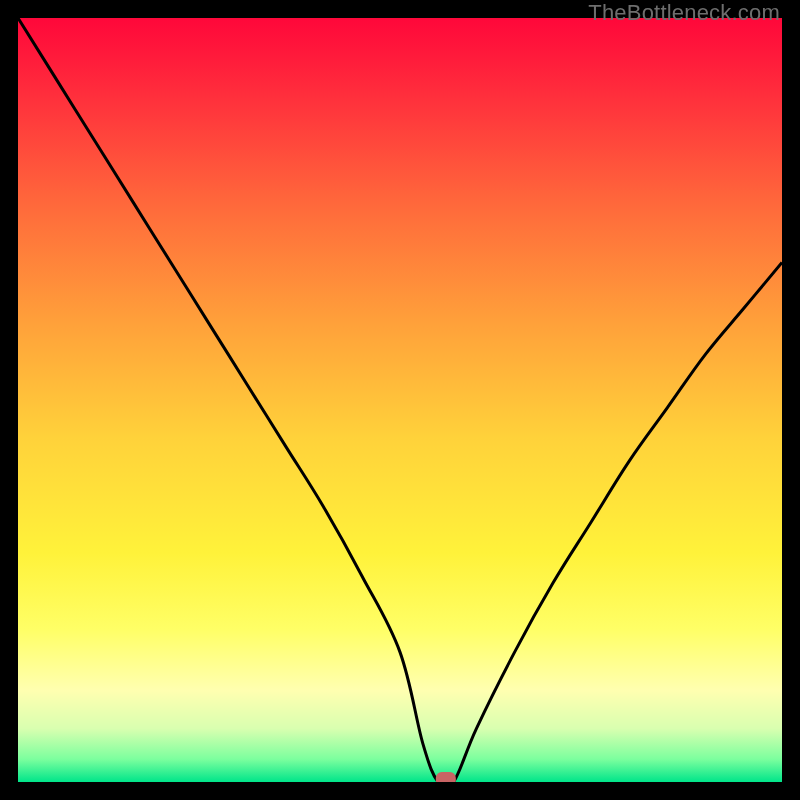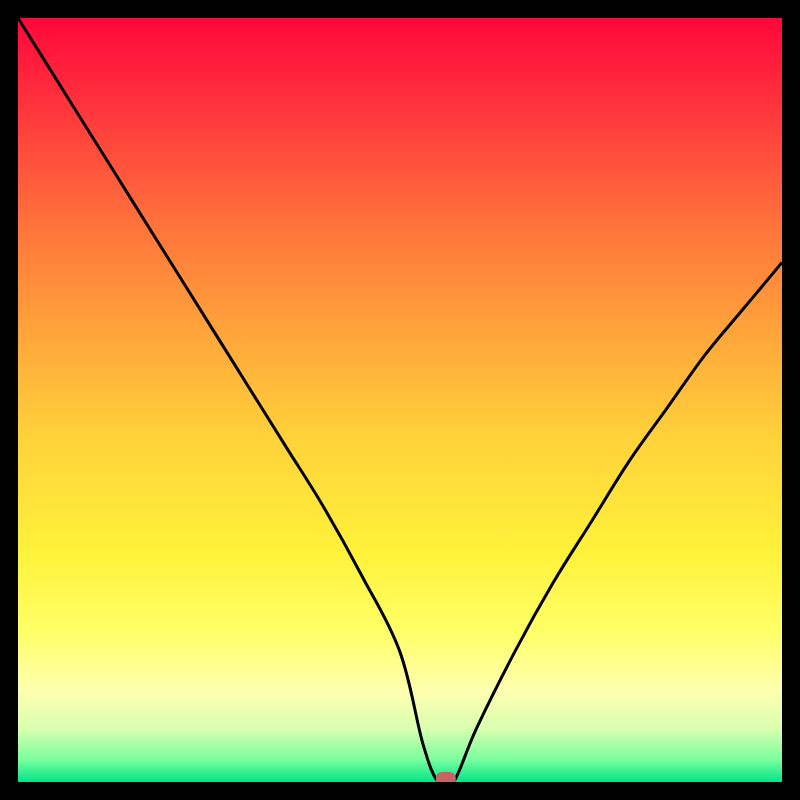--- a/index.html
+++ b/index.html
@@ -66,13 +66,14 @@
             <stop offset="93.0%" stop-color="#d9ffb0"></stop>
             <stop offset="97.0%" stop-color="#7cff9e"></stop>
             <stop offset="100.0%" stop-color="#00e58a"></stop>
           </linearGradient>
       </defs>
       <rect id="bg-rect" x="0" y="0" width="764" height="764" fill="url(#bg-grad)"></rect>
       <path id="curve-path" class="curve" d="M 0.00 0.00 C 6.88 11.00, 24.45 39.12, 38.20 61.12 C 51.95 83.12, 62.65 100.24, 76.40 122.24 C 90.15 144.24, 100.85 161.36, 114.60 183.36 C 128.35 205.36, 139.05 222.48, 152.80 244.48 C 166.55 266.48, 177.25 283.60, 191.00 305.60 C 204.75 327.60, 215.45 344.72, 229.20 366.72 C 242.95 388.72, 253.65 405.84, 267.40 427.84 C 281.15 449.84, 291.85 465.58, 305.60 488.96 C 319.35 512.34, 330.05 531.59, 343.80 557.72 C 357.55 583.85, 371.00 603.87, 382.00 634.12 C 393.00 664.37, 398.04 702.42, 404.92 725.80 C 411.80 749.18, 414.70 757.12, 420.20 764.00 C 425.70 770.88, 428.60 773.63, 435.48 764.00 C 442.36 754.37, 447.40 733.90, 458.40 710.52 C 469.40 687.14, 482.85 660.25, 496.60 634.12 C 510.35 607.99, 521.05 588.74, 534.80 565.36 C 548.55 541.98, 559.25 526.24, 573.00 504.24 C 586.75 482.24, 597.45 463.75, 611.20 443.12 C 624.95 422.49, 635.65 408.89, 649.40 389.64 C 663.15 370.39, 673.85 354.04, 687.60 336.16 C 701.35 318.28, 712.05 306.82, 725.80 290.32 C 739.55 273.82, 757.12 252.73, 764.00 244.48"></path>
       <rect id="min-marker" class="minimum-marker" rx="6" ry="6" width="20" height="14" x="417.84" y="754.00"></rect>
     </svg>
   </div>
+  <div class="watermark">TheBottleneck.com</div>
 </div>
 
 </body></html>

